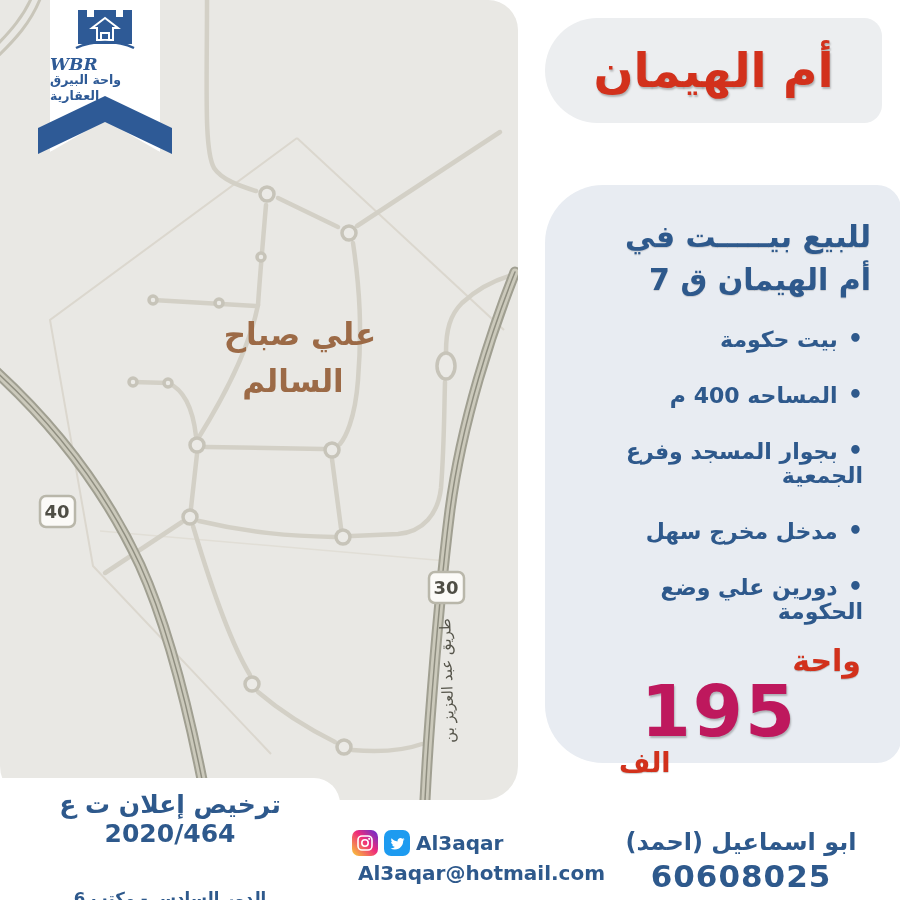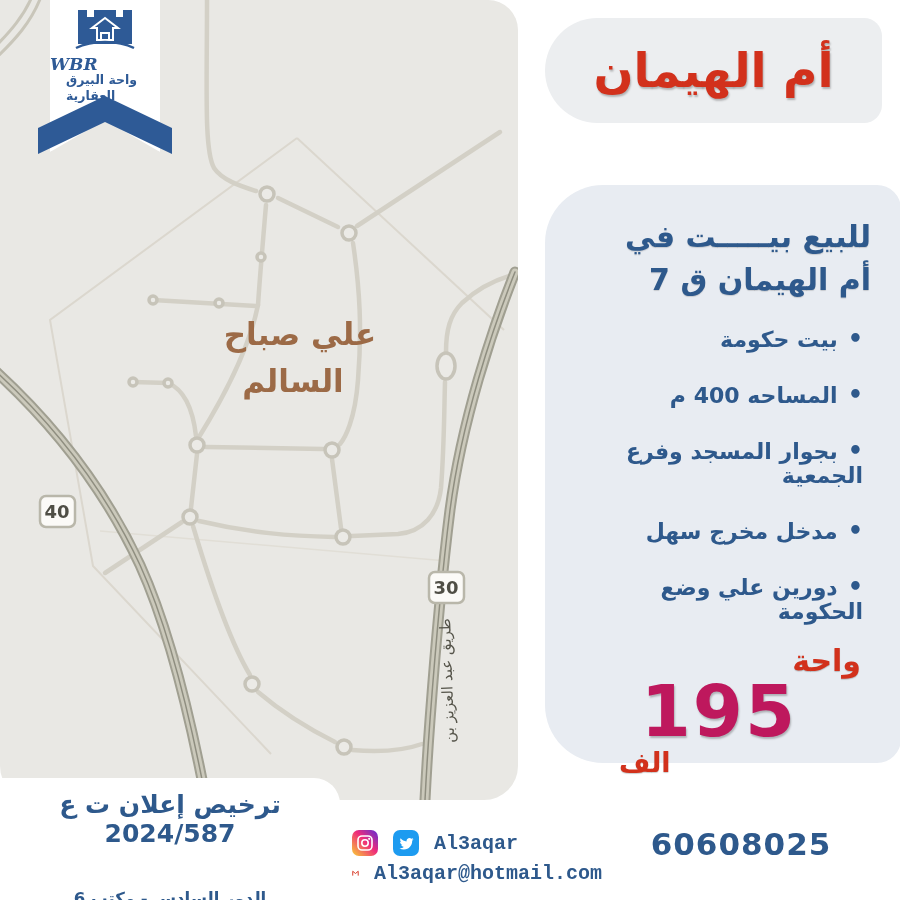--- a/index.html
+++ b/index.html
@@ -11,21 +11,21 @@
              background:#e9e8e4;border-radius:0 30px 34px 34px;overflow:hidden;}
   .map-panel svg{display:block;}
 
   
   .logo-banner{position:absolute;left:50px;top:0;width:110px;height:152px;background:#ffffff;
                clip-path:polygon(0 0,100% 0,100% 100%,50% 79%,0 100%);
                box-shadow:0 2px 4px rgba(0,0,0,.15);z-index:5;text-align:left;}
   .logo-castle{margin:6px auto 0;display:block;}
   .logo-wbr{font-family:"DejaVu Serif",serif;font-style:italic;font-weight:bold;
             color:#2e5a96;font-size:17px;line-height:16px;}
-  .logo-line{color:#2e5a96;font-size:12.5px;font-weight:bold;line-height:16px;direction:rtl;padding-left:16px;}
+  .logo-line{color:#2e5a96;font-size:12.5px;font-weight:bold;line-height:16px;direction:rtl;}
   .logo-chevron{position:absolute;left:38px;top:96px;z-index:6;}
 
   
   .card-title{position:absolute;left:545px;top:18px;width:337px;height:105px;
               background:#eceef0;border-radius:64px 22px 22px 64px;
               display:flex;align-items:center;justify-content:center;}
   .ad-title{color:#d2311c;font-size:47px;font-weight:bold;direction:rtl;
             text-shadow:1px 2px 2px rgba(0,0,0,.25);}
   .card-body{position:absolute;left:545px;top:185px;width:337px;height:578px;
              background:#e8ecf2;border-radius:58px 24px 24px 58px;direction:rtl;padding-left:19px;}
@@ -43,21 +43,21 @@
               font-weight:bold;text-shadow:0 1px 1px rgba(0,0,0,.2);}
 
   
   .license-box{position:absolute;left:0;top:778px;width:340px;height:122px;background:#ffffff;
                border-radius:0 26px 0 0;}
   .license-text{color:#2e598c;font-size:25px;font-weight:bold;text-align:center;
                 direction:rtl;margin-top:12px;}
   .address{color:#2e598c;font-size:16.5px;font-weight:bold;text-align:center;
            direction:rtl;margin-top:16px;line-height:23px;}
   .social-block{position:absolute;left:352px;top:828px;width:250px;}
-  .social-row{display:flex;align-items:center;gap:15px;height:30px;font-family:Liberation Mono, monospace;}
+  .social-row{display:flex;align-items:center;gap:6px;height:30px;}
   .social-handle,.social-email{color:#2e598c;font-size:20px;font-weight:bold;}
   .ig-icon{width:26px;height:26px;border-radius:7px;
            background:linear-gradient(45deg,#f9ce34 0%,#ee2a7b 55%,#9b2fae 80%,#6228d7 100%);
            display:flex;align-items:center;justify-content:center;}
   .tw-icon{width:26px;height:26px;border-radius:7px;background:#1d9bf0;
            display:flex;align-items:center;justify-content:center;}
   .contact-block{position:absolute;left:596px;top:826px;width:290px;text-align:center;}
   .contact-name{color:#2e598c;font-size:24px;font-weight:bold;direction:rtl;line-height:32px;}
   .contact-phone{color:#2e598c;font-size:31px;font-weight:bold;letter-spacing:1px;line-height:36px;}
 </style>
@@ -173,21 +173,21 @@
       <li>بجوار المسجد وفرع الجمعية</li>
       <li>مدخل مخرج سهل</li>
       <li>دورين علي وضع الحكومة</li>
     </ul>
     <div class="price-label">واحة</div>
     <div class="price-value">195</div>
     <div class="price-unit">الف</div>
   </div>
 
   <div class="license-box">
-    <div class="license-text">ترخيص إعلان ت ع 2024/587</div>
+    <div class="license-text">ترخيص إعلان ت ع 2020/464</div>
     <div class="address">
       <br>
       <span>الدور السادس - مكتب 6</span>
     </div>
   </div>
 
   <div class="social-block">
     <div class="social-row">
       <span class="ig-icon">
         <svg width="16" height="16" viewBox="0 0 16 16">
@@ -205,16 +205,17 @@
     </div>
     <div class="social-row">
       <svg width="27" height="22" viewBox="0 0 28 22">
         <path d="M3,20 L3,4 L14,13 L25,4 L25,20" fill="none" stroke="#d93d2a" stroke-width="4" stroke-linejoin="round" stroke-linecap="round"></path>
       </svg>
       <span class="social-email">Al3aqar@hotmail.com</span>
     </div>
   </div>
 
   <div class="contact-block">
+    <div class="contact-name">ابو اسماعيل (احمد)</div>
     <div class="contact-phone">60608025</div>
   </div>
 
 </div>
 
 </body></html>

